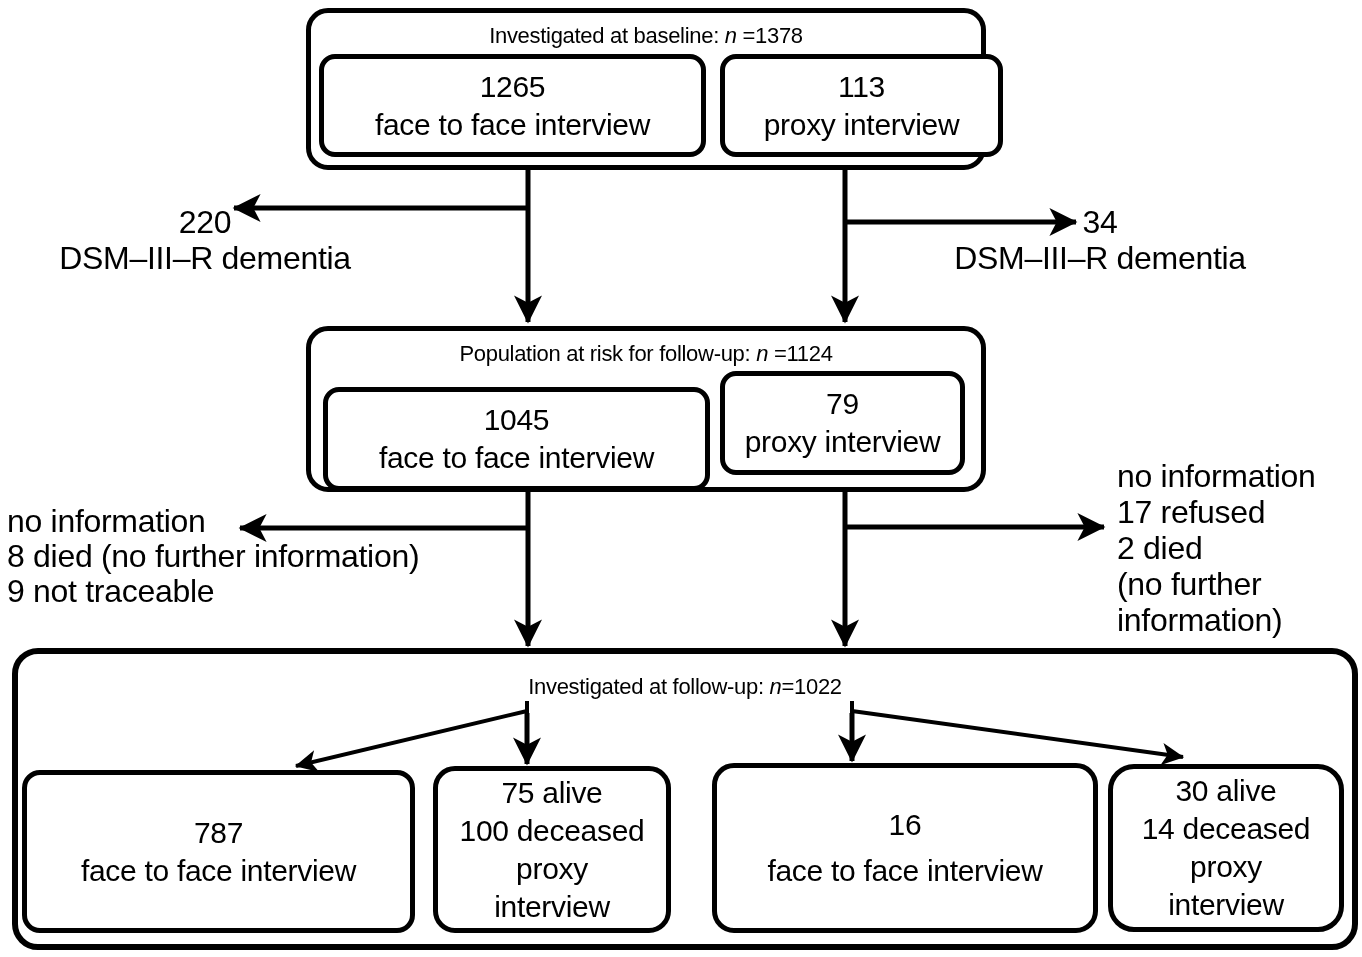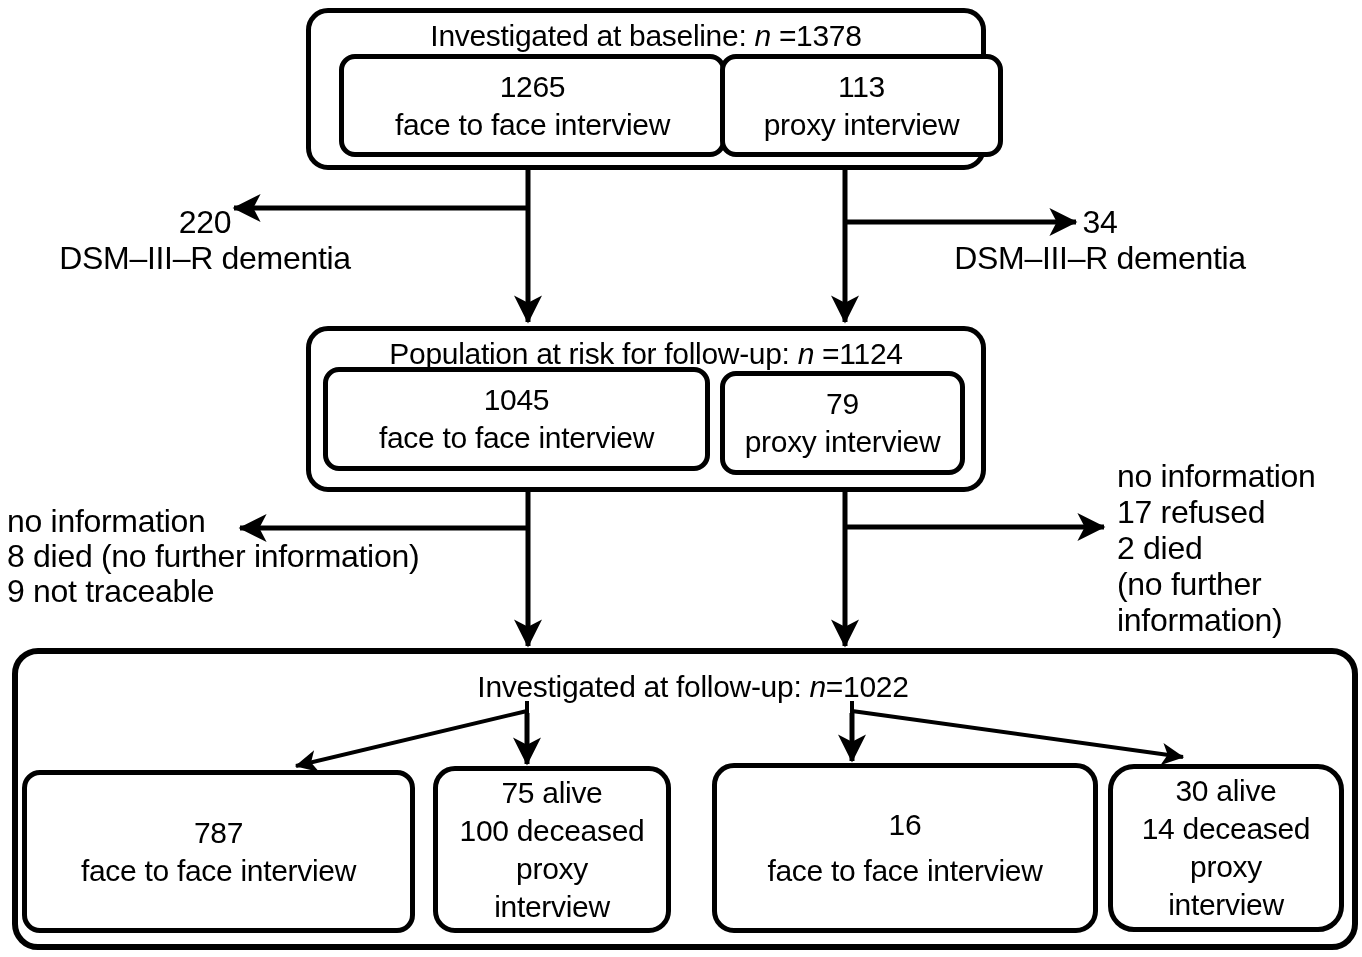--- a/index.html
+++ b/index.html
@@ -1,49 +1,49 @@
 <!DOCTYPE html>
 <html><head>
 <meta charset="utf-8">
 <style>
   html,body{margin:0;padding:0;background:#ffffff;}
   body{font-family:"Liberation Sans", sans-serif; color:#000;}
   .canvas{position:relative;width:1362px;height:957px;background:#fff;overflow:hidden;}
   svg.connectors{position:absolute;left:0;top:0;z-index:5;pointer-events:none;}
   .box{position:absolute;border:5px solid #000;background:#fff;box-sizing:border-box;z-index:2;}
   .leaf{display:flex;flex-direction:column;align-items:center;justify-content:center;text-align:center;}
-  .box-title{position:absolute;left:0;width:100%;text-align:center;font-size:30px;line-height:38px;letter-spacing:-0.3px;white-space:nowrap;}
+  .box-title{position:absolute;left:0;width:100%;text-align:center;font-size:22px;line-height:38px;letter-spacing:-0.3px;white-space:nowrap;}
   .box-title i{font-style:italic;}
   .line{font-size:30px;line-height:38px;letter-spacing:-0.3px;white-space:nowrap;}
   .note{position:absolute;font-size:32px;letter-spacing:-0.3px;z-index:3;}
   .note.center{text-align:center;}
   .note .nline{line-height:36px;white-space:nowrap;}
   .note.small-lh .nline{line-height:35px;}
 
   
   #box-baseline{left:306px;top:8px;width:680px;height:162px;border-radius:22px;}
   #box-baseline .box-title{top:4px;}
-  #box-baseline-f2f{left:28px;top:41px;width:387px;height:103px;border-radius:16px;}
+  #box-baseline-f2f{left:8px;top:41px;width:387px;height:103px;border-radius:16px;}
   #box-baseline-proxy{left:409px;top:41px;width:283px;height:103px;border-radius:16px;}
 
   
   #box-risk{left:306px;top:326px;width:680px;height:166px;border-radius:22px;padding-left:48px;}
   #box-risk .box-title{top:4px;}
-  #box-risk-f2f{left:12px;top:36px;width:387px;height:104px;border-radius:16px;}
+  #box-risk-f2f{left:12px;top:56px;width:387px;height:104px;border-radius:16px;}
   #box-risk-proxy{left:409px;top:40px;width:245px;height:104px;border-radius:16px;}
 
   
   #exit-baseline-left{left:40px;top:204px;width:330px;}
   #exit-baseline-right{left:950px;top:204px;width:300px;}
   #exit-followup-left{left:7px;top:504px;width:460px;}
   #exit-followup-right{left:1117px;top:458px;width:240px;}
 
   
   #box-followup{left:12px;top:648px;width:1346px;height:302px;border-radius:26px;border-width:6px;}
-  #box-followup .box-title{top:14px;padding-left:8px;}
+  #box-followup .box-title{top:14px;}
   #box-fu-f2f-left{left:4px;top:116px;width:393px;height:163px;border-radius:18px;}
   #box-fu-proxy-left{left:415px;top:112px;width:238px;height:167px;border-radius:22px;}
   #box-fu-f2f-right{left:694px;top:109px;width:386px;height:170px;border-radius:22px;gap:8px;}
   #box-fu-proxy-right{left:1090px;top:110px;width:236px;height:168px;border-radius:26px;}
 </style>
 </head>
 <body>
 
 <div class="canvas">
 

